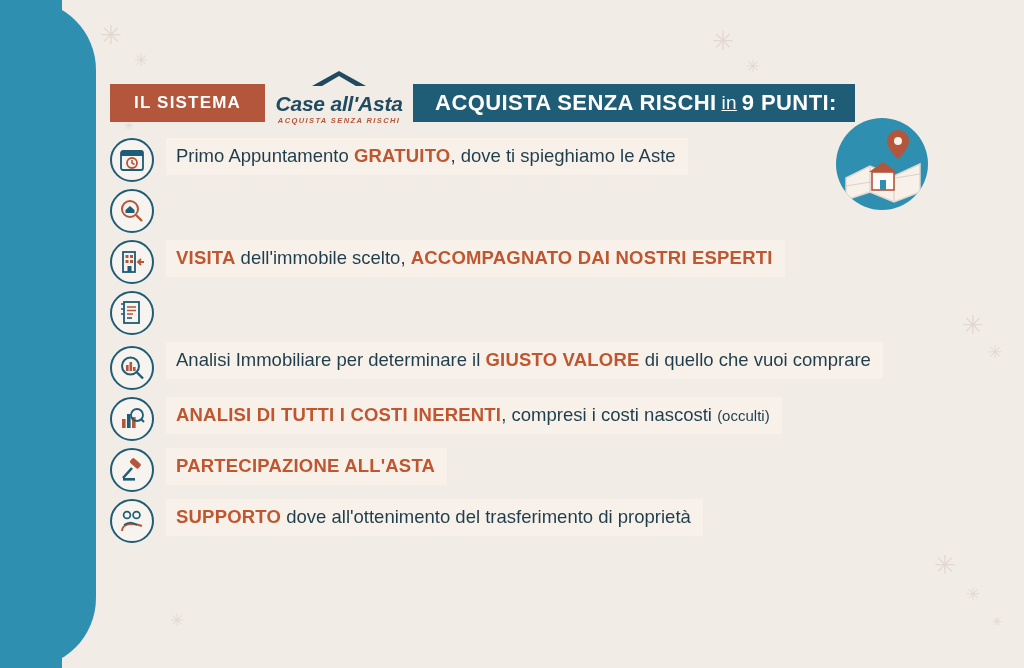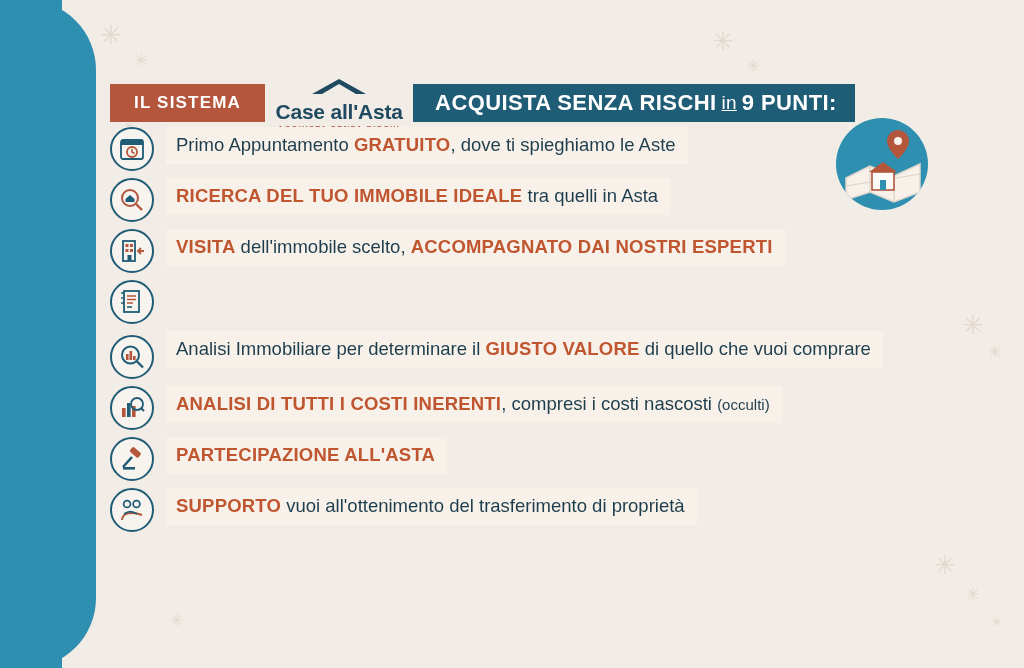--- a/index.html
+++ b/index.html
@@ -33,22 +33,22 @@
     display:flex; align-items:stretch;
   }
   #header-sistema {
     background:#b4563c; color:#fff;
     display:flex; align-items:center; justify-content:center;
     padding:0 24px; min-width:136px;
     font-size:17px; font-weight:bold; letter-spacing:1.2px;
   }
   #header-logo-box {
     background:#f2ece6; padding:0 10px;
-    display:flex; flex-direction:column; align-items:center; justify-content:space-between;
-    min-width:148px; position:relative; top:-6px;
+    display:flex; flex-direction:column; align-items:center; justify-content:center;
+    min-width:148px; position:relative; top:-6px;font-style:italic;
   }
   #logo-name {
     font-size:21px; font-weight:bold; color:#1f4a60; line-height:1;
     letter-spacing:-0.2px; margin-top:1px;
   }
   #logo-sub {
     font-size:7.5px; font-weight:bold; color:#b4563c; letter-spacing:1.4px;
     margin-top:2px;
   }
   #header-banner {
@@ -60,21 +60,21 @@
   }
   #header-banner .light { font-weight:normal; font-size:19px; padding:0 5px; letter-spacing:0.3px;text-decoration:underline; }
   #header-banner .strong2 { font-weight:bold; }
   
   #map-badge {
     position:absolute; left:836px; top:118px; width:92px; height:92px;
     border-radius:50%; background:#2f8fb0; overflow:hidden;
   }
   
   #list {
-    position:absolute; left:110px; top:127px; width:810px;
+    position:absolute; left:110px; top:138px; width:810px;
   }
   .row {
     display:flex; align-items:flex-start; margin-bottom:7px;
   }
   .icon-wrap {
     width:44px; height:44px; flex:0 0 44px;
     border:2px solid #1f5c75; border-radius:50%;
     background:#f7f3ef;
     display:flex; align-items:center; justify-content:center;
     margin-right:12px;
@@ -159,23 +159,20 @@
   </div>
 
   <div class="row">
     <div class="icon-wrap">
       <svg width="26" height="26" viewBox="0 0 26 26">
         <circle cx="11" cy="11" r="8" fill="none" stroke="#b4563c" stroke-width="2"></circle>
         <path d="M17 17 L23 23" stroke="#b4563c" stroke-width="2.4"></path>
         <path d="M6.5 12 L11 8 L15.5 12 L15.5 15 L6.5 15 Z" fill="#1f5c75"></path>
       </svg>
     </div>
-    <div class="row-text">
-      <span class="hl">RICERCA DEL TUO IMMOBILE IDEALE</span><span class="plain"> tra quelli in Asta</span>
-    </div>
   </div>
 
   <div class="row">
     <div class="icon-wrap">
       <svg width="26" height="26" viewBox="0 0 26 26">
         <rect x="4" y="3" width="12" height="20" fill="none" stroke="#1f5c75" stroke-width="1.8"></rect>
         <rect x="6.5" y="6" width="3" height="3" fill="#b4563c"></rect>
         <rect x="11" y="6" width="3" height="3" fill="#b4563c"></rect>
         <rect x="6.5" y="11" width="3" height="3" fill="#b4563c"></rect>
         <rect x="11" y="11" width="3" height="3" fill="#b4563c"></rect>
@@ -246,17 +243,17 @@
   <div class="row">
     <div class="icon-wrap">
       <svg width="26" height="26" viewBox="0 0 26 26">
         <circle cx="8" cy="7" r="3.4" fill="none" stroke="#1f5c75" stroke-width="1.7"></circle>
         <circle cx="17.5" cy="7" r="3.4" fill="none" stroke="#1f5c75" stroke-width="1.7"></circle>
         <path d="M3 23 c0-7 10-9 20-5" fill="none" stroke="#b4563c" stroke-width="2"></path>
         <path d="M5 17 c4-3 9-3 13 0" fill="none" stroke="#1f5c75" stroke-width="1.6"></path>
       </svg>
     </div>
     <div class="row-text">
-      <span class="hl">SUPPORTO</span><span class="plain"> vuoi all'ottenimento del trasferimento di proprietà</span>
+      <span class="hl">SUPPORTO</span><span class="plain"> dove all'ottenimento del trasferimento di proprietà</span>
     </div>
   </div>
 
 </div>
 
 </body></html>

